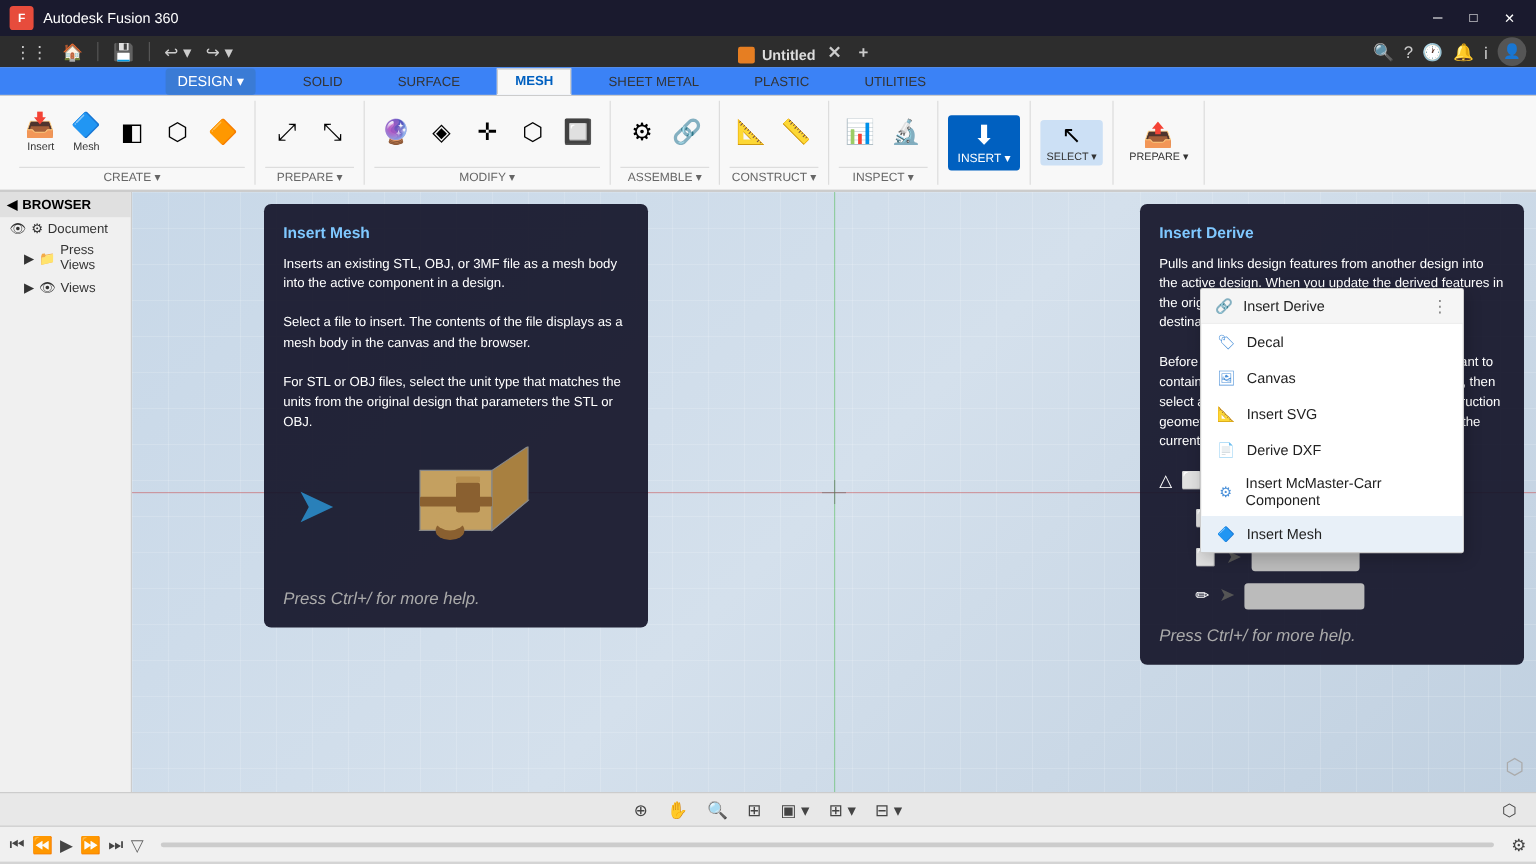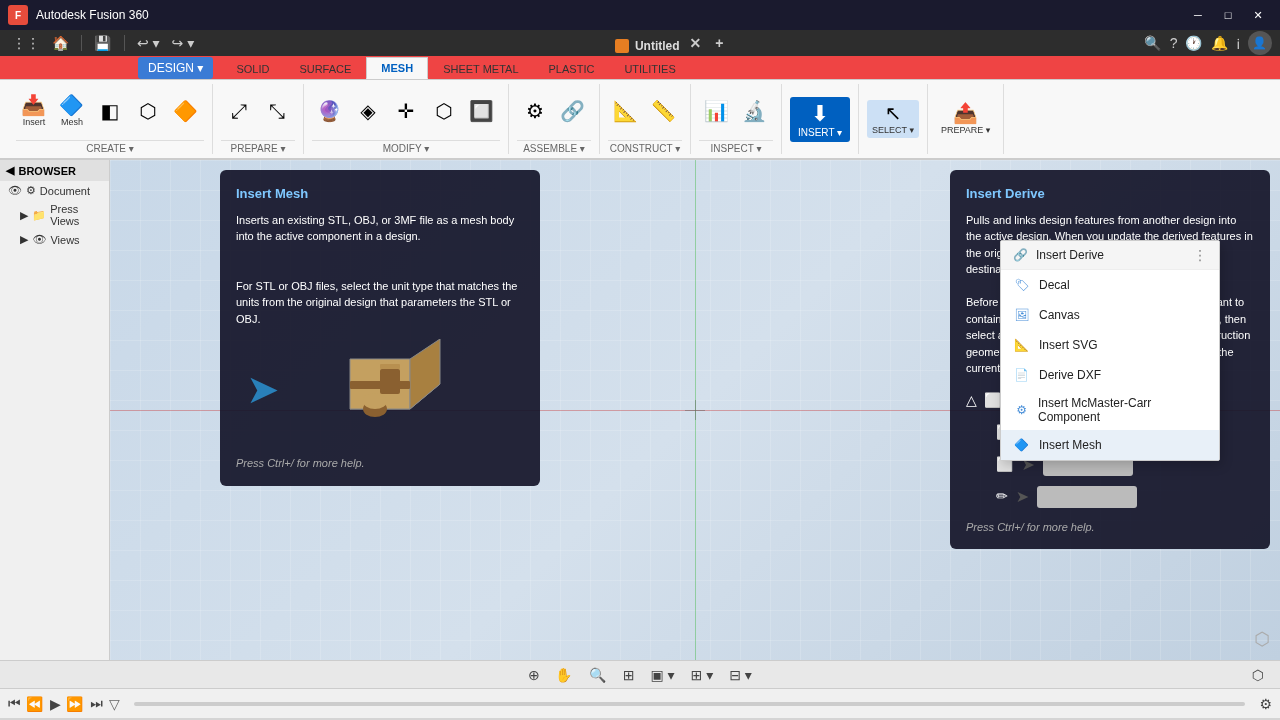--- a/index.html
+++ b/index.html
@@ -15,21 +15,21 @@
     #quickaccess { height: 26px; background: #2d2d2d; display: flex; align-items: center; padding: 0 8px; gap: 4px; }
     #quickaccess .qa-btn { color: #ccc; font-size: 14px; cursor: pointer; padding: 2px 4px; }
     #quickaccess .qa-separator { width: 1px; height: 16px; background: #555; margin: 0 4px; }
     #quickaccess .title-center { flex: 1; text-align: center; color: #ddd; font-size: 12px; display: flex; align-items: flex-end; justify-content: center; gap: 6px; font-weight: bold; }
     #quickaccess .title-icon { width: 14px; height: 14px; background: #e67e22; border-radius: 2px; }
     #quickaccess .right-icons { display: flex; gap: 8px; align-items: center; }
     #quickaccess .right-icon { color: #ccc; font-size: 14px; cursor: pointer; }
     #quickaccess .user-icon { width: 24px; height: 24px; background: #555; border-radius: 50%; display: flex; align-items: center; justify-content: center; color: #ccc; }
 
     
-    #ribbon-tabs { height: 24px; background: #ef4444; display: flex; align-items: flex-end; padding-left: 130px; border-bottom: 1px solid #ccc; }
+    #ribbon-tabs { height: 24px; background: #3b82f6; display: flex; align-items: flex-end; padding-left: 130px; border-bottom: 1px solid #ccc; gap: 16px; }
     .ribbon-tab { padding: 4px 14px; font-size: 11px; cursor: pointer; border-top: 1px solid transparent; border-left: 1px solid transparent; border-right: 1px solid transparent; color: #333; }
     .ribbon-tab.active { background: #f8f8f8; border-color: #ccc; border-bottom: 1px solid #f8f8f8; font-weight: bold; color: #0060c0; }
 
     
     #ribbon { height: 80px; background: #f8f8f8; display: flex; align-items: stretch; padding: 4px 8px; border-bottom: 2px solid #ccc; position: relative; }
     .ribbon-group { display: flex; flex-direction: column; align-items: center; padding: 0 8px; border-right: 1px solid #ddd; min-width: 60px; }
     .ribbon-group-buttons { display: flex; gap: 2px; flex: 1; align-items: center; }
     .ribbon-group-label { font-size: 10px; color: #666; margin-top: 2px; padding-top: 2px; border-top: 1px solid #ddd; width: 100%; text-align: center; }
     .ribbon-btn { display: flex; flex-direction: column; align-items: center; padding: 3px 5px; cursor: pointer; border-radius: 3px; min-width: 36px; }
     .ribbon-btn.active { background: #cce0f5; }
@@ -53,21 +53,21 @@
     
     
     #canvas { flex: 1; position: relative; background: linear-gradient(135deg, #c8d8e8 0%, #d4e0ec 50%, #c0d0e0 100%); overflow: hidden; }
     
     
     #canvas::before { content: ''; position: absolute; inset: 0; background-image: linear-gradient(rgba(255,255,255,0.15) 1px, transparent 1px), linear-gradient(90deg, rgba(255,255,255,0.15) 1px, transparent 1px); background-size: 30px 30px; }
 
     
     .tooltip-box { position: absolute; background: rgba(20,20,40,0.92); color: white; border-radius: 6px; padding: 14px 16px; font-size: 11px; line-height: 1.5; }
     .tooltip-box h3 { font-size: 13px; margin-bottom: 8px; color: #7fc8ff; }
-    .tooltip-box .footer { margin-top: 10px; font-size: 11px; color: #aaa; font-style: italic; }
+    .tooltip-box .footer { margin-top: 10px; font-size: 14px; color: #aaa; font-style: italic; }
     
     
     #tooltip-insert { left: 110px; top: 10px; width: 320px; }
     #tooltip-derive { right: 10px; top: 10px; width: 320px; }
     
     
     .mesh-illustration { margin: 16px auto; text-align: center; position: relative; }
     .arrow-right { font-size: 40px; color: #2980b9; position: absolute; left: 10px; top: 50%; transform: translateY(-50%); }
 
     
@@ -302,20 +302,21 @@
 
   <div id="canvas">
     <div class="axis-h"></div>
     <div class="axis-v"></div>
     <div class="canvas-cross"></div>
 
     <div class="tooltip-box" id="tooltip-insert">
       <h3>Insert Mesh</h3>
       <p>Inserts an existing STL, OBJ, or 3MF file as a mesh body into the active component in a design.</p>
       <br>
+      <p>Select a file to insert. The contents of the file displays as a mesh body in the canvas and the browser.</p>
       <br>
       <p>For STL or OBJ files, select the unit type that matches the units from the original design that parameters the STL or OBJ.</p>
       
       
       <div class="mesh-illustration" style="position: relative; height: 100px; margin-top: 12px;">
         <span class="arrow-right">➤</span>
         
         <svg width="180" height="100" style="margin-left: 60px;">
 
           <polygon points="30,70 90,70 120,45 60,45" fill="#d4b483" stroke="#888" stroke-width="1"></polygon>

